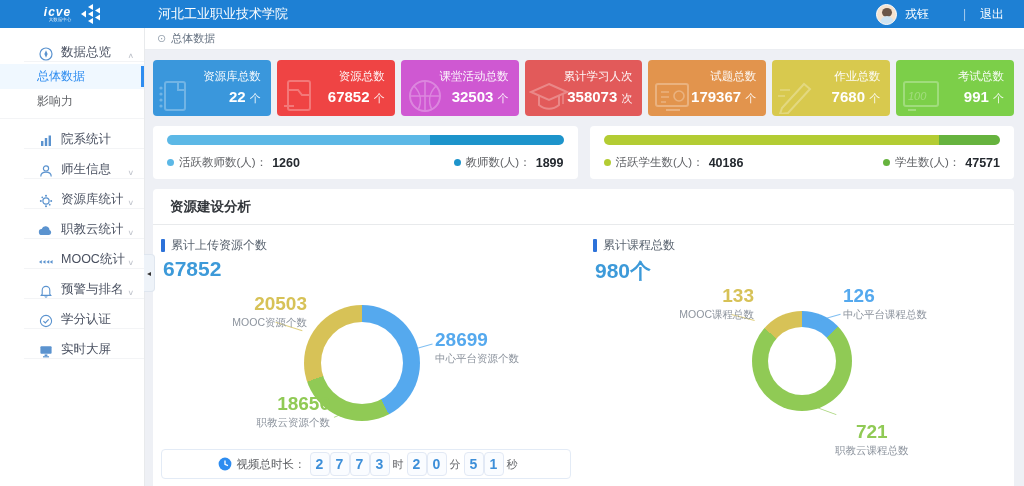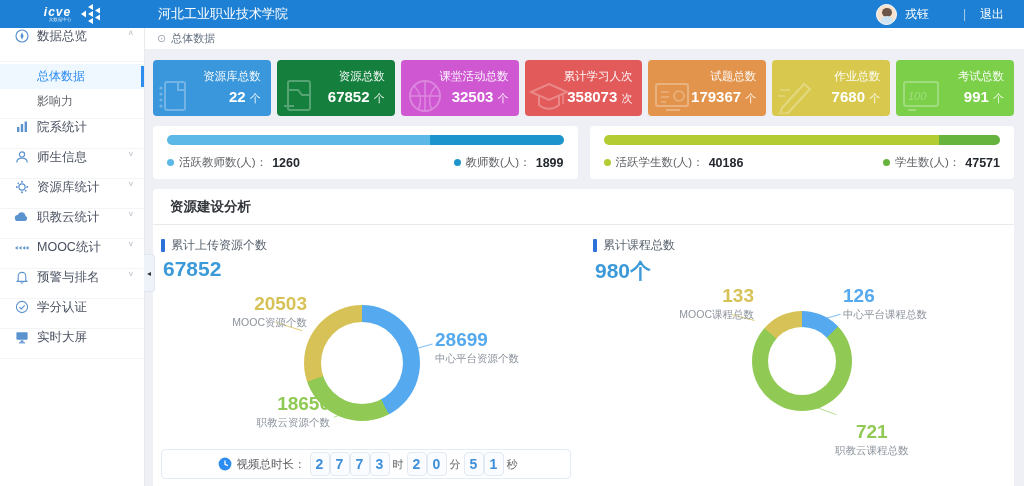--- a/index.html
+++ b/index.html
@@ -18,22 +18,22 @@
   .avatar { width:21px; height:21px; border-radius:50%; background:#f5e3d0; border:1px solid #fff;
     overflow:hidden; position:relative; }
   .avatar::before { content:""; position:absolute; left:5px; top:3px; width:10px; height:9px; border-radius:50%; background:#6b5648; }
   .avatar::after { content:""; position:absolute; left:3px; top:11px; width:14px; height:10px; border-radius:7px 7px 0 0; background:#cfe4f2; }
   .user-divider { opacity:.6; margin:0 6px 0 26px; }
   .logout { cursor:pointer; }
 
   
   .layout { display:flex; height:458px; }
   .sidebar { width:145px; background:#fff; border-right:1px solid #e8eaec; flex-shrink:0; }
-  .menu-item { height:30px; display:flex; align-items:flex-start; padding:0 10px 0 14px;
-    font-size:12.5px; color:#495060; border-bottom:1px solid #f3f4f6; cursor:pointer; }
+  .menu-item { height:30px; display:flex; align-items:flex-end; padding:0 10px 0 14px;
+    font-size:12.5px; color:#495060; border-bottom:1px solid #f3f4f6; cursor:pointer;margin-left:24px; }
   .menu-item.first { height:34px; }
   .menu-item .mi-icon { width:15px; height:15px; margin-right:8px; display:flex; align-items:center; justify-content:center; }
   .menu-item .mi-label { flex:1; }
   .chevron { font-size:9px; color:#c0c4cc; transform:scaleY(.8); }
   .submenu-item { height:25px; display:flex; align-items:center; padding-left:37px;
     font-size:12px; color:#606266; cursor:pointer; position:relative; }
   .submenu-item.active { background:#f0f8ff; color:#2d8cf0; }
   .submenu-item.active::after { content:""; position:absolute; right:0; top:2px; bottom:2px; width:3px; background:#2d8cf0; }
   .submenu-wrap { border-bottom:1px solid #f3f4f6; padding:2px 0 4px; }
 
@@ -257,21 +257,21 @@
                 <path d="M21 6v8h7" fill="none" stroke="#fff" stroke-width="2"></path>
                 <circle cx="4" cy="12" r="1.6" fill="#fff"></circle>
                 <circle cx="4" cy="18" r="1.6" fill="#fff"></circle>
                 <circle cx="4" cy="24" r="1.6" fill="#fff"></circle>
                 <circle cx="4" cy="30" r="1.6" fill="#fff"></circle>
               </svg>
             </span>
           <div class="sc-label">资源库总数</div>
           <div class="sc-value"><span>22</span> <span class="sc-unit">个</span></div>
         </div>
-        <div class="stat-card" style="background: #15803d; text-align: right;">
+        <div class="stat-card" style="background: #ef4444; text-align: right;">
           <span class="sc-icon">
               <svg width="36" height="38" viewBox="0 0 36 38">
                 <rect x="7" y="5" width="22" height="29" rx="2" fill="none" stroke="#fff" stroke-width="2"></rect>
                 <path d="M7 14h10l4 5h8" fill="none" stroke="#fff" stroke-width="2"></path>
                 <path d="M3 30h10" stroke="#fff" stroke-width="2"></path>
               </svg>
             </span>
           <div class="sc-label">资源总数</div>
           <div class="sc-value"><span>67852</span> <span class="sc-unit">个</span></div>
         </div>

